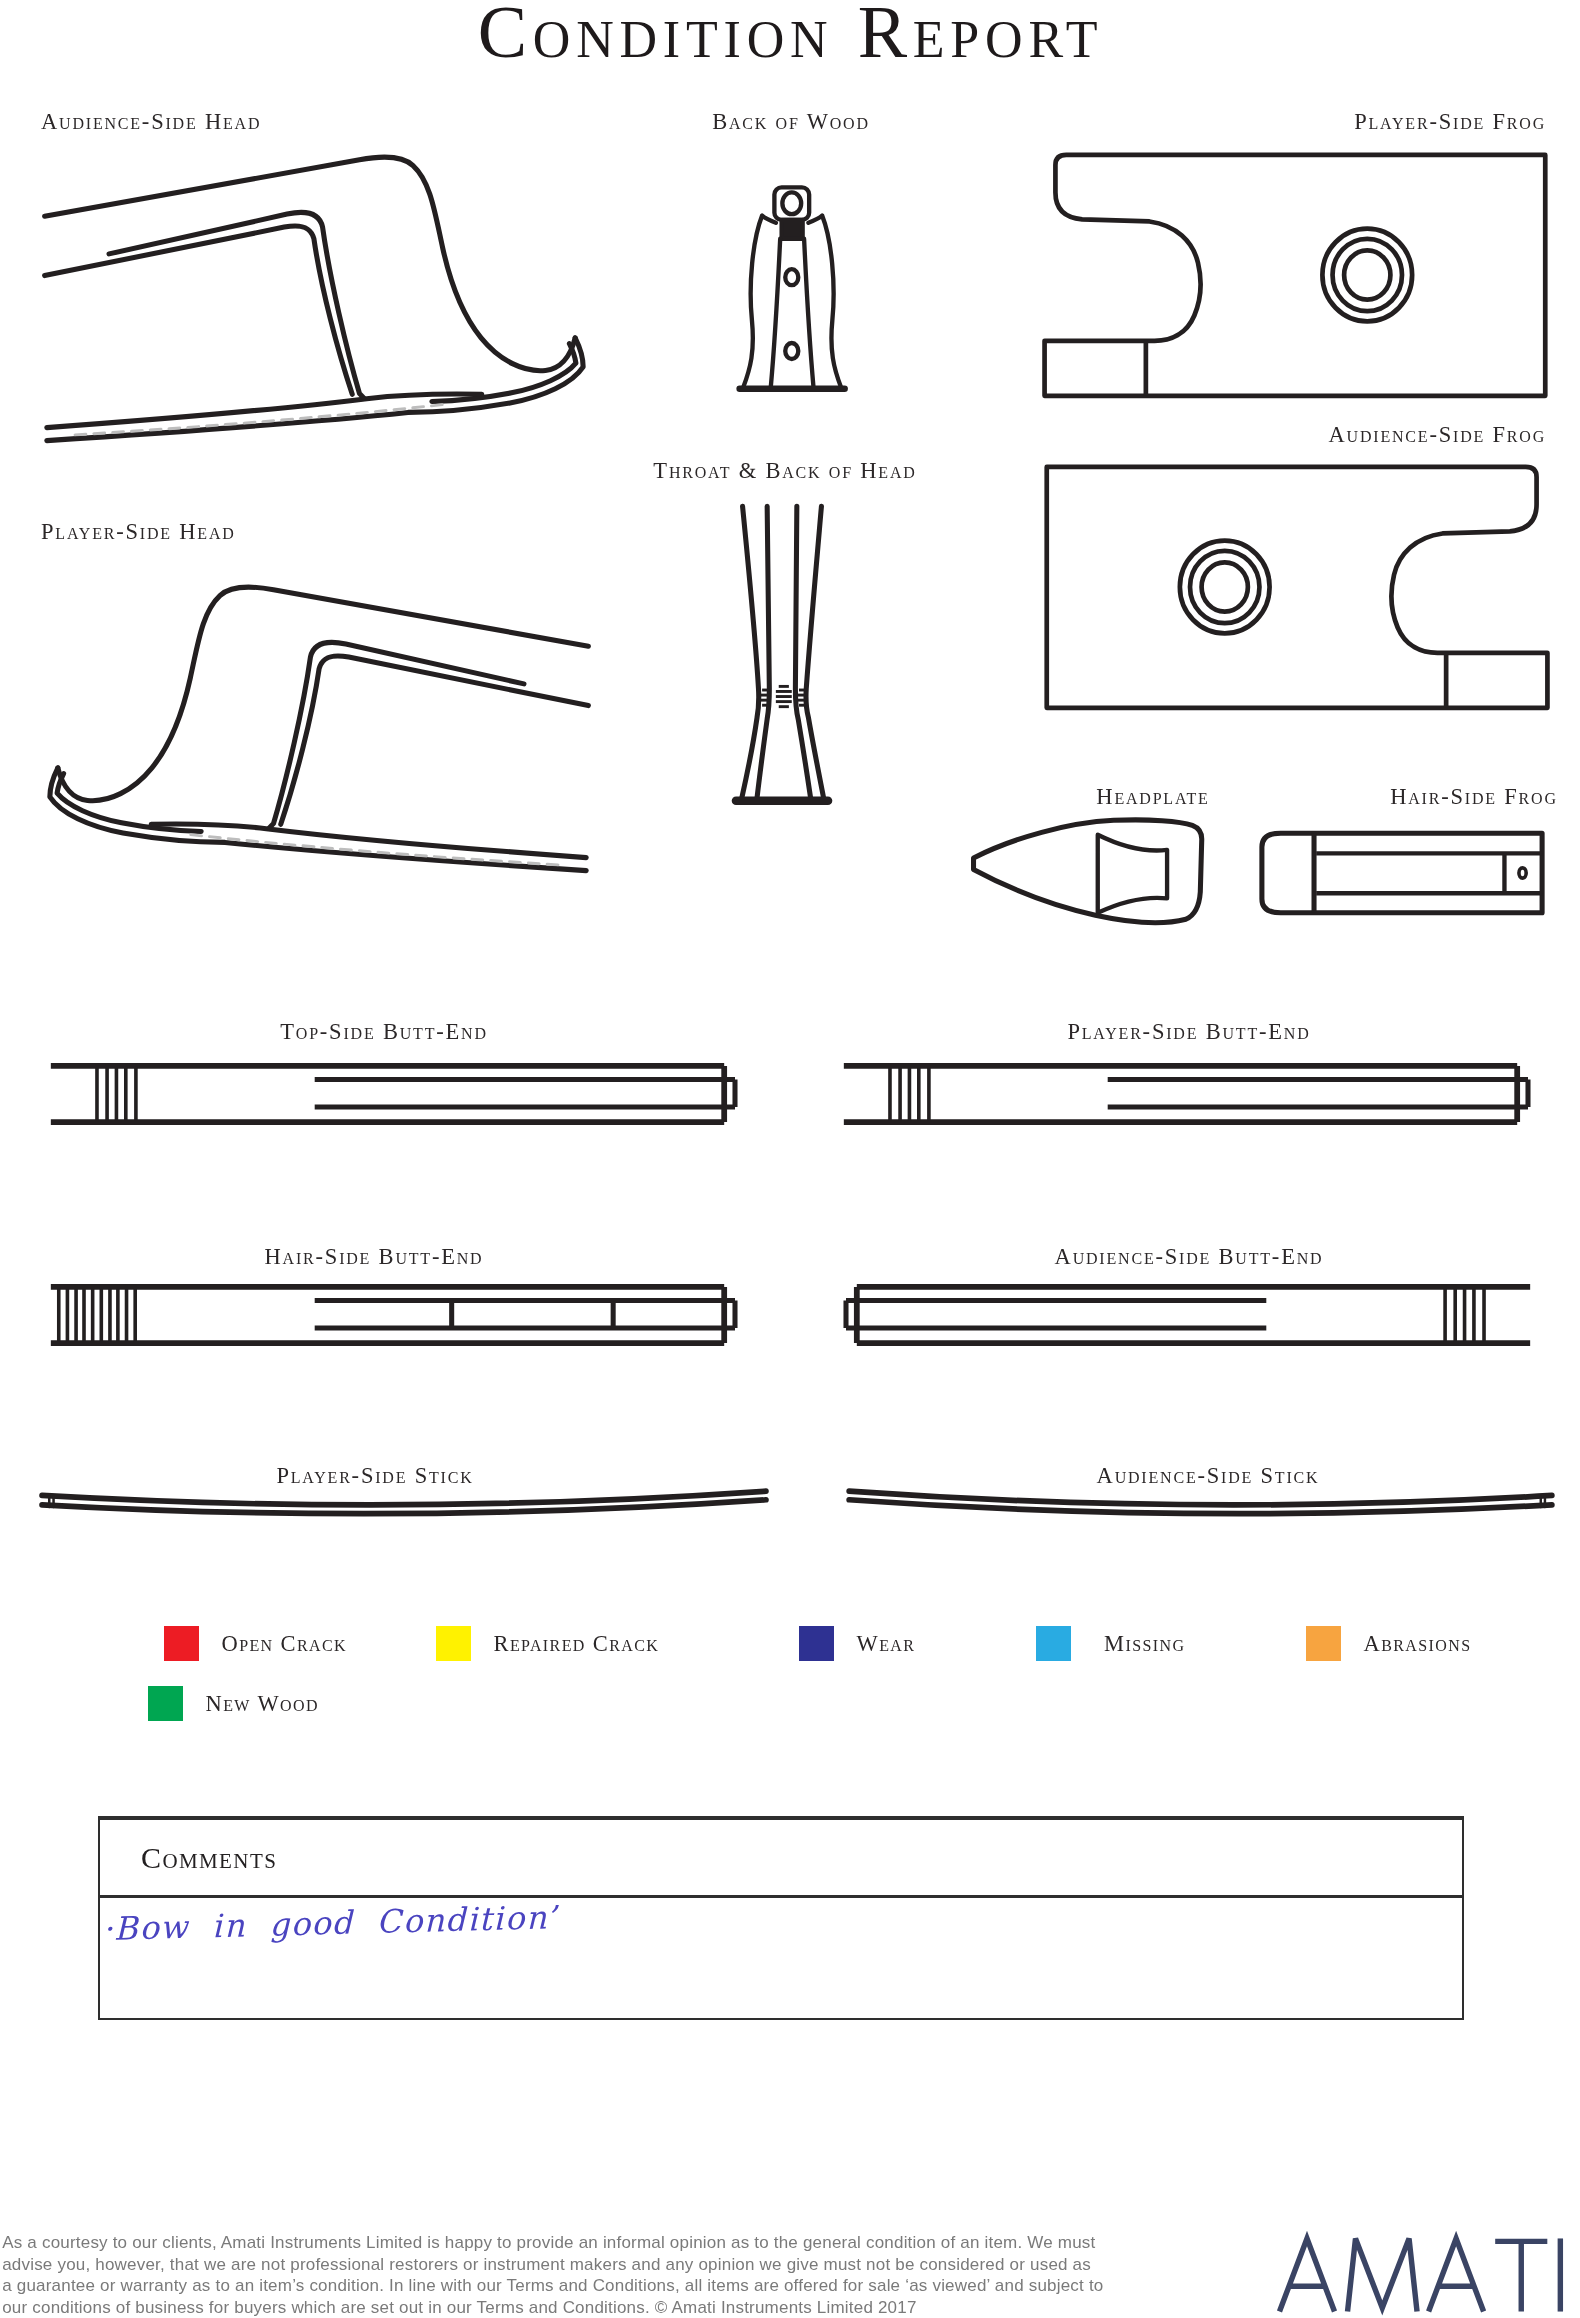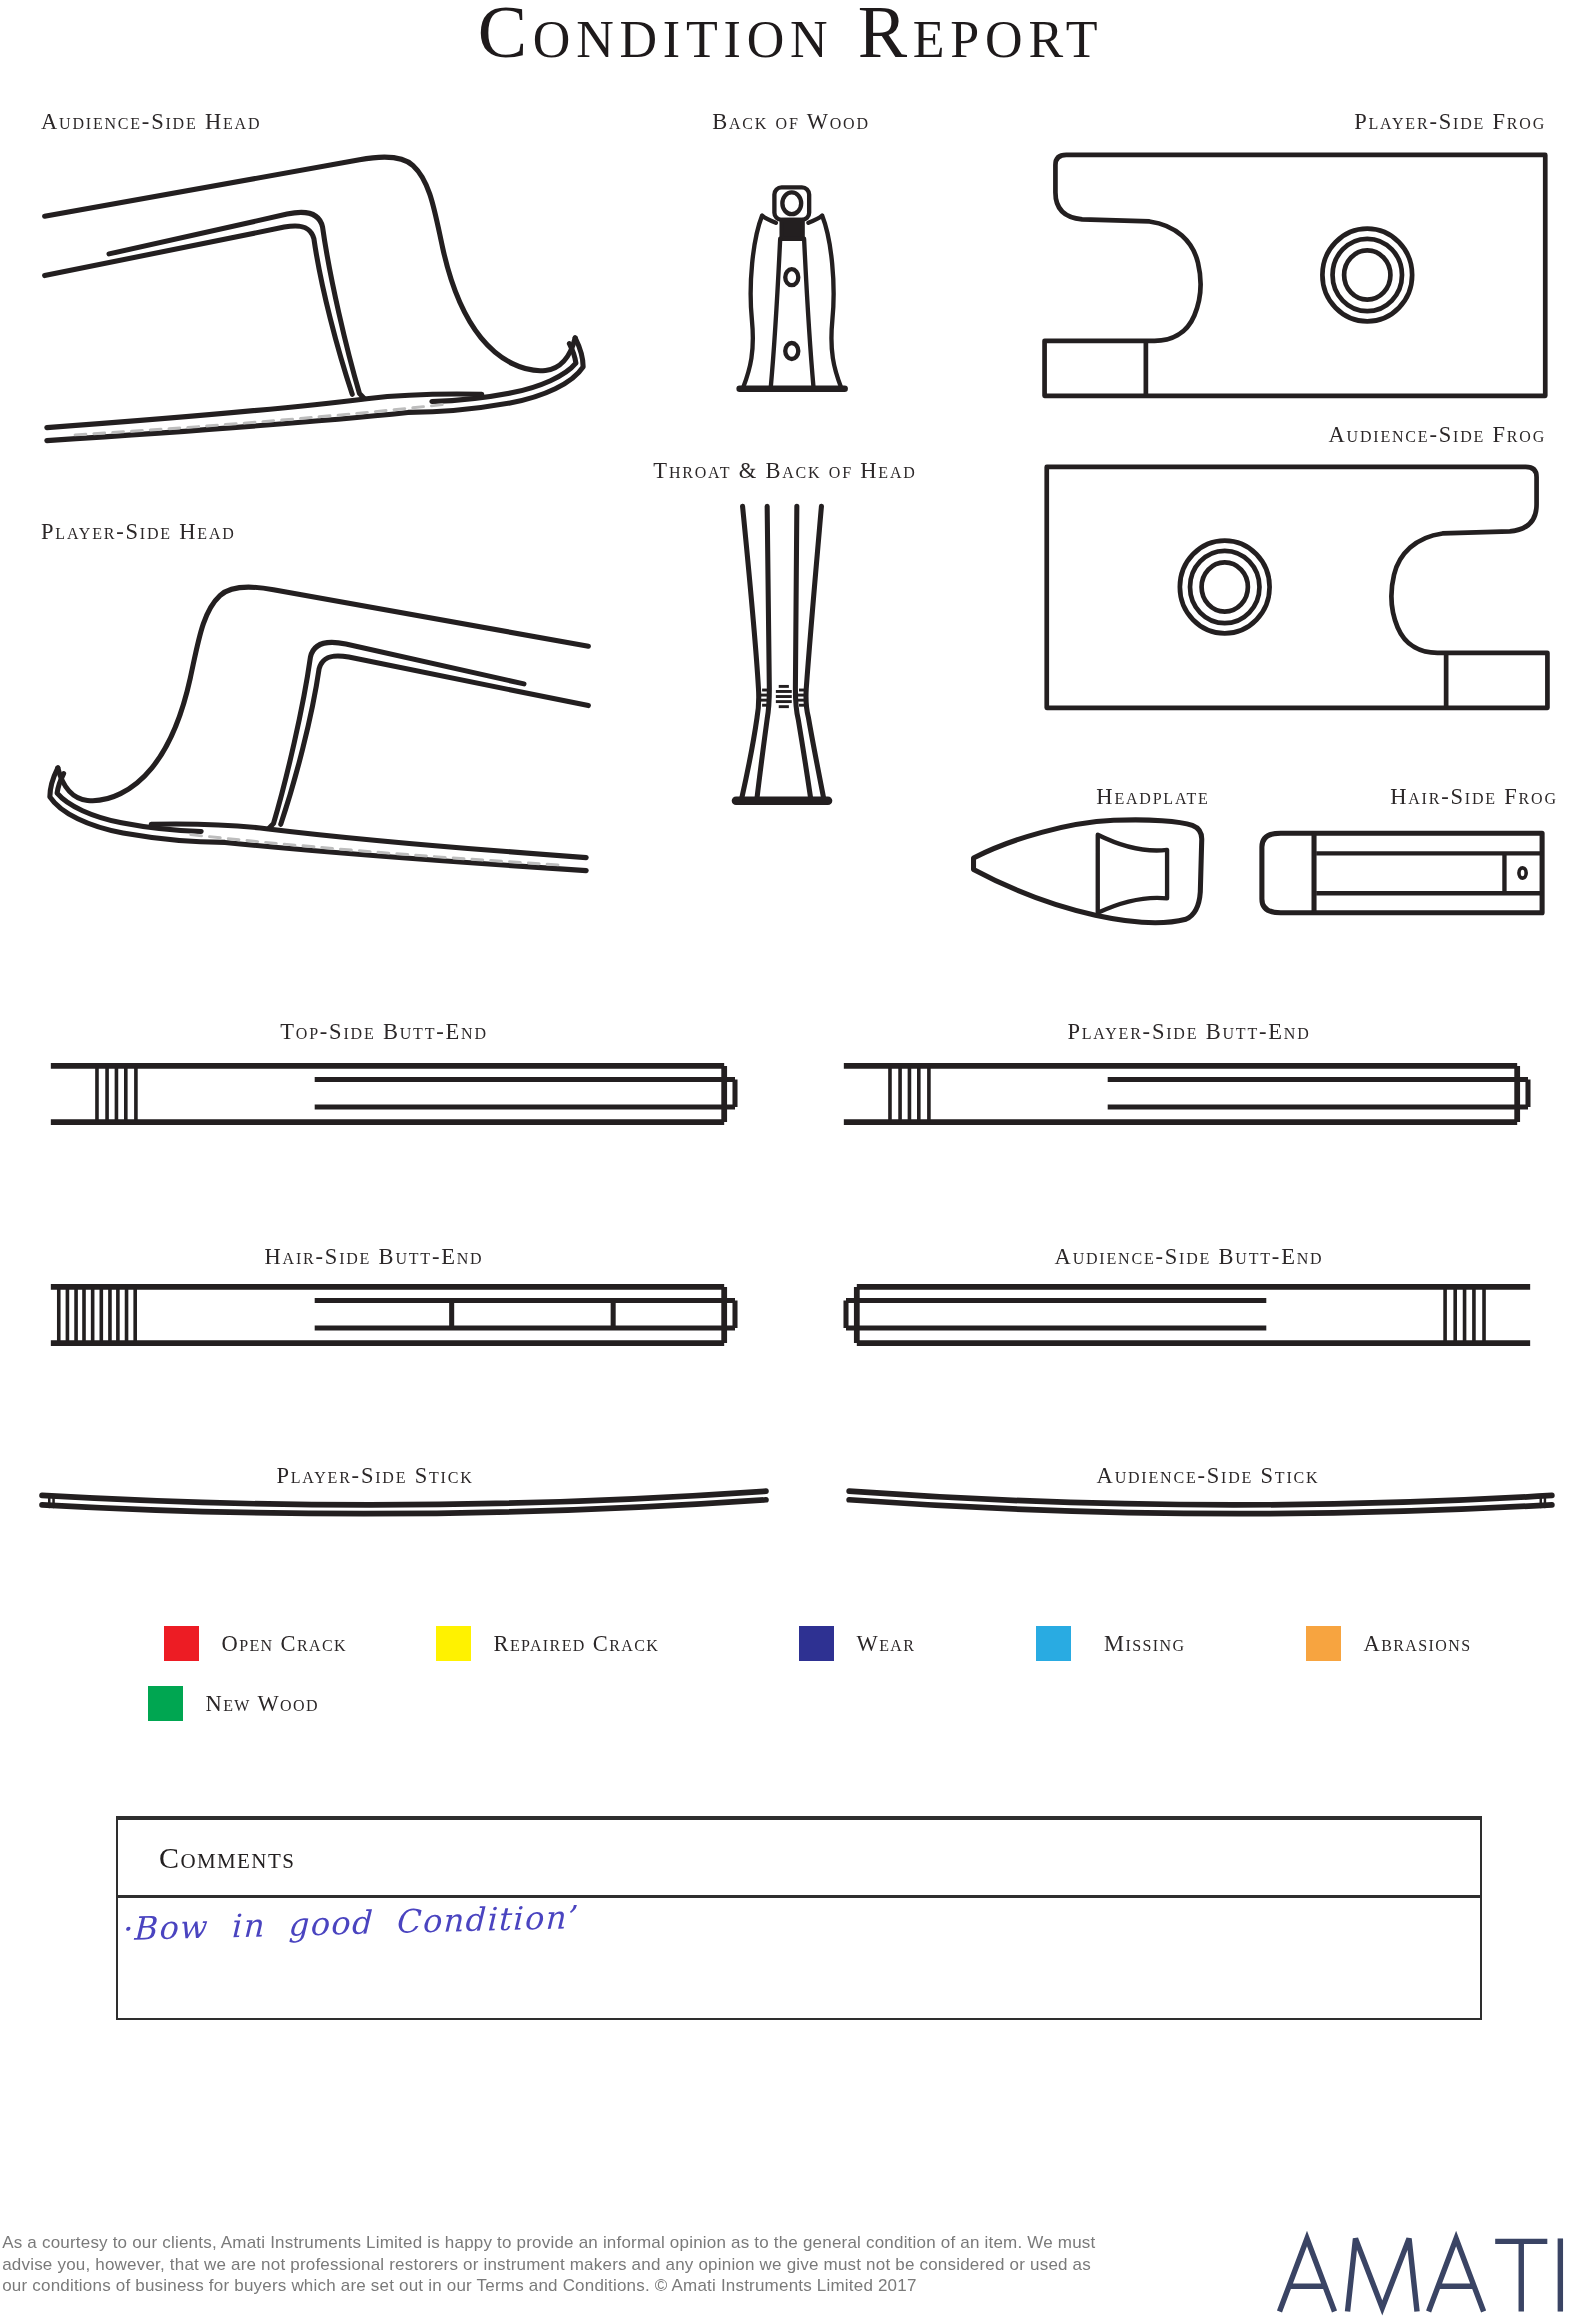--- a/index.html
+++ b/index.html
@@ -15,21 +15,21 @@
          letter-spacing:1.8px; color:#2b2728; white-space:nowrap; }
   .lbl.c { transform:translateX(-50%); }
 
   .diag { position:absolute; }
   svg { display:block; overflow:visible; }
 
   .legend-item { position:absolute; display:flex; align-items:center; gap:22.5px; }
   .swatch { width:35px; height:35px; flex:0 0 auto; }
   .legend-label { font-variant:small-caps; font-size:22.5px; letter-spacing:1.4px; color:#2b2728; }
 
-  #comments-box { position:absolute; left:116px; top:1816px; width:1366px; height:204px;
+  #comments-box { position:absolute; left:98px; top:1816px; width:1366px; height:204px;
                   border:2.9px solid #2e2e2e; border-top-width:4.3px; background:#fff; }
   #comments-head { height:78px; border-bottom:3.6px solid #2e2e2e;
                    display:flex; align-items:center; padding-left:41px; }
   #comments-title { font-variant:small-caps; font-size:30px; letter-spacing:1.4px; color:#232021; }
   #handwriting { display:inline-block; margin:11.6px 0 0 5.8px;
                  font-family:"DejaVu Serif", serif; font-style:italic;
                  font-size:32px; letter-spacing:1.4px; word-spacing:11.6px;
                  transform:rotate(-1.5deg) skewX(-4deg); transform-origin:left top; }
 
   #footer-text { position:absolute; left:2.2px; top:2232px;
@@ -257,20 +257,21 @@
       <span id="comments-title">Comments</span>
     </div>
     <div>
       <span id="handwriting" style="color: rgb(74, 68, 192);">·Bow in good Condition’</span>
     </div>
   </div>
 
   <div id="footer-text">
     <div>As a courtesy to our clients, Amati Instruments Limited is happy to provide an informal opinion as to the general condition of an item. We must</div>
     <div>advise you, however, that we are not professional restorers or instrument makers and any opinion we give must not be considered or used as</div>
+    <div>a guarantee or warranty as to an item’s condition. In line with our Terms and Conditions, all items are offered for sale ‘as viewed’ and subject to</div>
     <div>our conditions of business for buyers which are set out in our Terms and Conditions. © Amati Instruments Limited 2017</div>
   </div>
 
   <div id="amati-logo">
     <span class="visually-hidden">AMATI</span>
     <svg width="286" height="76" viewBox="0 0 395 105">
       <g stroke="#3A4464" stroke-width="7.5" fill="none" stroke-linecap="butt">
         <path d="M 2,103 L 40,2 L 78,103 M 15,68 L 65,68"></path>
         <path d="M 96,103 L 107,2 L 144,98 L 181,2 L 192,103"></path>
         <path d="M 208,103 L 246,2 L 284,103 M 221,68 L 271,68"></path>

